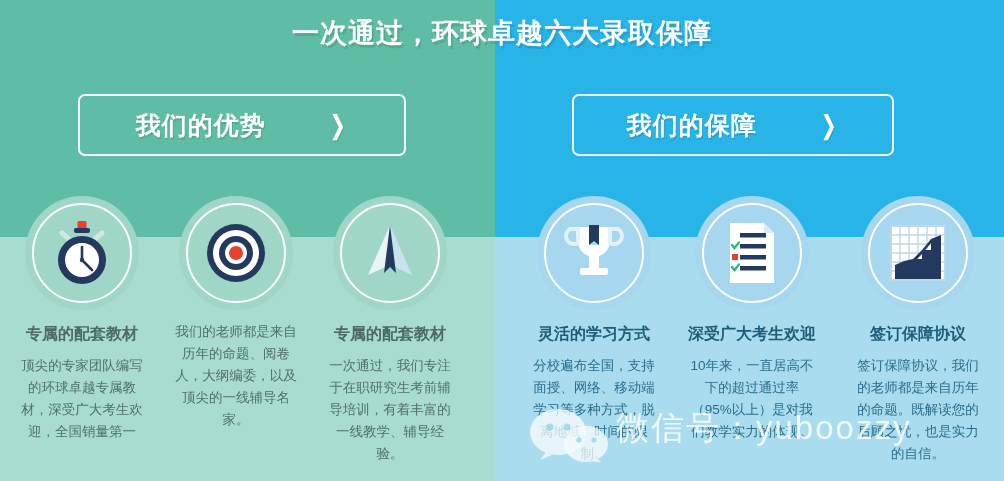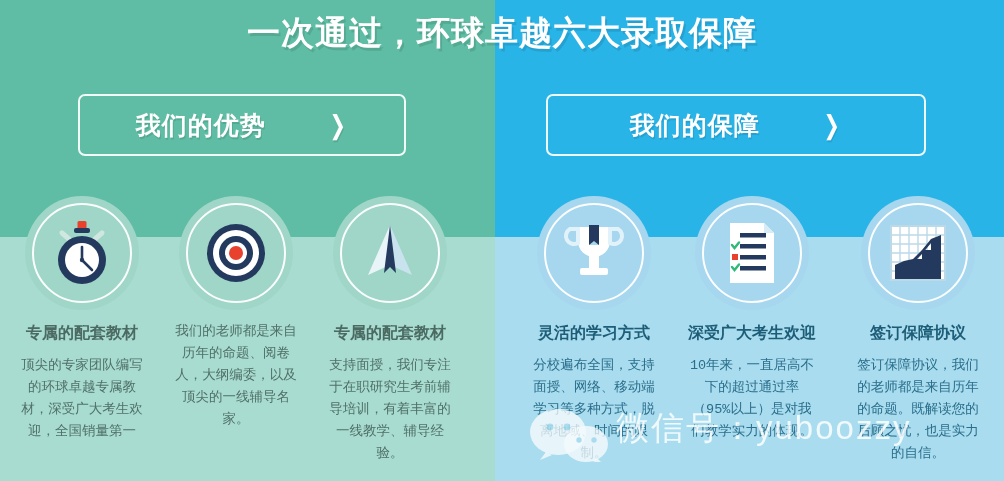--- a/index.html
+++ b/index.html
@@ -14,44 +14,44 @@
   .bg{position:absolute;inset:0;}
   .bg-left-top{position:absolute;left:0;top:0;width:495px;height:237px;background:#5ebda4;}
   .bg-left-bot{position:absolute;left:0;top:237px;width:495px;height:244px;background:#a9dcd0;}
   .bg-right-top{position:absolute;left:495px;top:0;width:509px;height:237px;background:#29b4e8;}
   .bg-right-bot{position:absolute;left:495px;top:237px;width:509px;height:244px;background:#a9dcee;}
 
   
   .title{
     position:absolute;left:0;top:4px;width:1004px;height:58px;
     text-align:center;line-height:58px;
-    font-size:33px;font-weight:bold;color:#ffffff;
+    font-size:27px;font-weight:bold;color:#ffffff;
     letter-spacing:1px;
     text-shadow:2px 3px 0 rgba(0,0,0,.10);
     white-space:nowrap;
   }
 
   
   .sec-btn{
     position:absolute;height:62px;
     border:2px solid rgba(255,255,255,.92);
     border-radius:7px;
     display:flex;align-items:center;justify-content:center;
     color:#fff;font-size:25px;font-weight:bold;
     letter-spacing:1px;
     text-shadow:1px 2px 0 rgba(0,0,0,.10);
     box-sizing:border-box;
     gap:28px;
   }
   .sec-btn .chev{margin-left:34px;font-size:23px;font-weight:bold;line-height:1;transform:scaleX(.85) scaleY(1.15);}
   #btn-left{left:78px;top:94px;width:328px;}
-  #btn-right{left:546px;top:94px;width:380px;}
-
-  
-  .cards{position:absolute;left:0;top:0;width:801px;height:481px;font-family:Liberation Mono, monospace;}
+  #btn-right{left:572px;top:94px;width:322px;}
+
+  
+  .cards{position:absolute;left:0;top:0;width:801px;height:481px;}
   .card{position:absolute;top:196px;width:156px;}
   .card.g1{left:4px;}  .card.g2{left:158px;} .card.g3{left:312px;}
   .card.b1{left:516px;} .card.b2{left:674px;} .card.b3{left:840px;}
 
   .disc{
     position:relative;margin:0 auto;width:114px;height:114px;border-radius:50%;
     display:flex;align-items:center;justify-content:center;
   }
   .disc.teal{background:#9fd6c8;}
   .disc.blue{background:#a6d7ef;}
@@ -144,21 +144,21 @@
 
     <div class="card g3">
       <div class="disc teal">
         <svg class="glyph" viewBox="0 0 72 72">
           <path d="M36 8 L58 58 L36 48 Z" fill="#c9e3ee"></path>
           <path d="M36 8 L14 58 L36 48 Z" fill="#e9f4f8"></path>
           <path d="M36 8 L42 56 L36 50 L30 56 Z" fill="#233a5e"></path>
         </svg>
       </div>
       <div class="c-title teal">专属的配套教材</div>
-      <div class="c-body teal">支持面授，我们专注于在职研究生考前辅导培训，有着丰富的一线教学、辅导经验。</div>
+      <div class="c-body teal">一次通过，我们专注于在职研究生考前辅导培训，有着丰富的一线教学、辅导经验。</div>
     </div>
 
     <div class="card b1">
       <div class="disc blue">
         <svg class="glyph" viewBox="0 0 72 72">
           <path d="M20 10 h32 v14 a16 16 0 0 1 -32 0 z" fill="#ffffff"></path>
           <path d="M20 12 h-8 a8 8 0 0 0 8 14 z" fill="none" stroke="#e2f2fa" stroke-width="4"></path>
           <path d="M52 12 h8 a8 8 0 0 1 -8 14 z" fill="none" stroke="#e2f2fa" stroke-width="4"></path>
           <rect x="31" y="8" width="10" height="20" fill="#233a5e"></rect>
           <path d="M31 28 l5 -4 l5 4 z" fill="#a6d7ef"></path>

